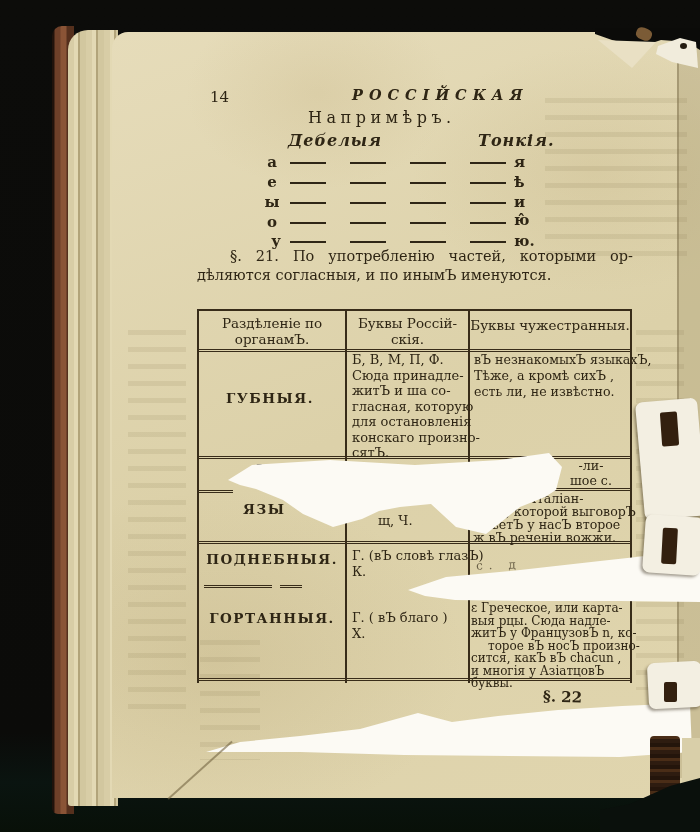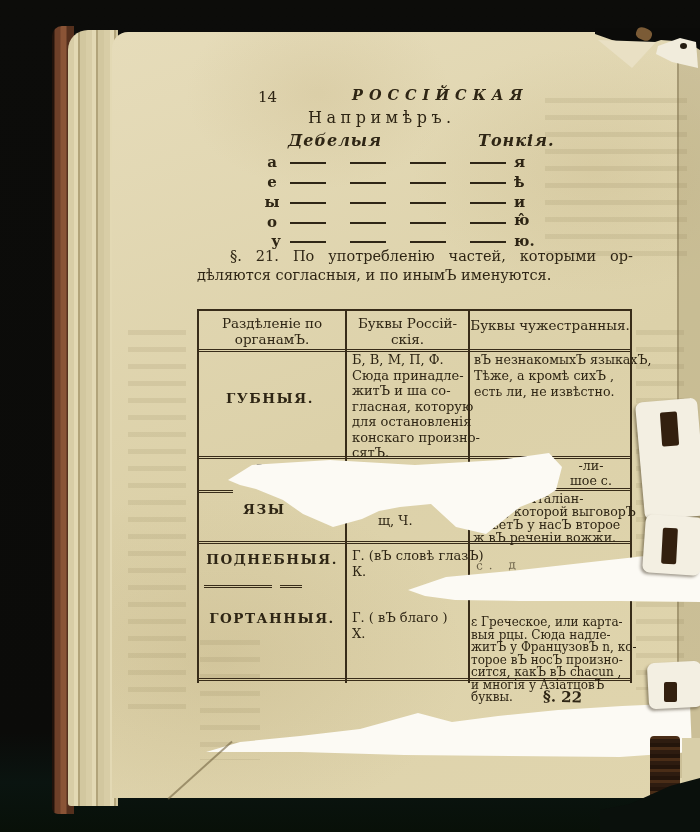--- a/index.html
+++ b/index.html
@@ -39,21 +39,21 @@
               linear-gradient(160deg,#e6dcba 0%,#dcd1a9 50%,#e0d5ae 100%);"></div>
 
 <div class="abs" style="left:677px;top:40px;width:1.5px;height:738px;background:rgba(118,103,68,.55);"></div>
 <div class="abs" style="left:679px;top:36px;width:21px;height:742px;background:rgba(150,135,95,.28);"></div>
 
 <div class="abs faint-lines" style="left:545px;top:98px;width:142px;height:168px;"></div>
 <div class="abs faint-lines" style="left:636px;top:330px;width:48px;height:360px;"></div>
 <div class="abs faint-lines" style="left:128px;top:330px;width:58px;height:380px;"></div>
 <div class="abs faint-lines" style="left:200px;top:640px;width:60px;height:120px;"></div>
 
-<div class="abs txt" style="left:210px;top:88px;font-size:15px;margin-left:48px;">14</div>
+<div class="abs txt" style="left:210px;top:88px;font-size:15px;">14</div>
 
 <div class="abs txt" style="left:352px;top:86px;font-size:14.5px;font-weight:bold;font-style:italic;letter-spacing:6px;">РОССІЙСКАЯ</div>
 
 <div class="abs txt" style="left:308px;top:108px;font-size:16px;letter-spacing:4.5px;">Напримѣръ.</div>
 
 <div class="abs txt" style="left:288px;top:131px;font-size:16px;font-weight:bold;font-style:italic;letter-spacing:1px;">Дебелыя</div>
 <div class="abs txt" style="left:478px;top:131px;font-size:16px;font-weight:bold;font-style:italic;letter-spacing:1px;">Тонкія.</div>
 
 <div class="abs txt" style="left:262px;top:153px;width:20px;text-align:center;font-size:15px;font-weight:bold;">а</div>
 <div class="abs" style="left:290px;top:162px;width:216px;display:flex;justify-content:space-between;">
@@ -162,25 +162,25 @@
   <div class="txt" style="font-size:13px;line-height:15.5px;">Г. (вЪ словѣ глазЪ)</div>
   <div class="txt" style="font-size:13px;line-height:15.5px;">К.</div>
 </div>
 <div class="abs txt" style="left:476px;top:558px;font-size:12px;opacity:.65;transform:rotate(-2deg);letter-spacing:6px;">с. д</div>
 
 <div class="abs txt" style="left:199px;top:610px;width:146px;text-align:center;font-size:13.5px;font-weight:bold;letter-spacing:1.5px;">ГОРТАННЫЯ.</div>
 <div class="abs" style="left:352px;top:610px;">
   <div class="txt" style="font-size:13px;line-height:15.5px;">Г. ( вЪ благо )</div>
   <div class="txt" style="font-size:13px;line-height:15.5px;">Х.</div>
 </div>
-<div class="abs" style="left:471px;top:616px;">
+<div class="abs" style="left:471px;top:602px;">
   <div class="txt" style="font-size:12px;line-height:12.5px;">ε Греческое, или карта-</div>
   <div class="txt" style="font-size:12px;line-height:12.5px;">выя рцы. Сюда надле-</div>
   <div class="txt" style="font-size:12px;line-height:12.5px;">житЪ у ФранцузовЪ n, ко-</div>
-  <div class="txt" style="font-size:12px;line-height:12.5px;">торое вЪ носЪ произно-</div>
+  <div class="txt" style="font-size:12px;line-height:12.5px;padding-left:17px;">торое вЪ носЪ произно-</div>
   <div class="txt" style="font-size:12px;line-height:12.5px;">сится, какЪ вЪ chacun ,</div>
   <div class="txt" style="font-size:12px;line-height:12.5px;">и многія у АзіатцовЪ</div>
   <div class="txt" style="font-size:12px;line-height:12.5px;">буквы.</div>
 </div>
 
 <div class="abs txt" style="left:543px;top:688px;font-size:15px;font-weight:bold;transform:rotate(2deg);">§. 22</div>
 
 <div class="abs white-tear" style="clip-path:polygon(228px 480px,252px 465px,330px 460px,415px 465px,500px 460px,549px 453px,562px 467px,556px 490px,545px 497px,520px 507px,486px 534px,456px 527px,431px 504px,400px 507px,379px 511px,362px 519px,333px 527px,303px 514px,283px 500px,256px 489px,240px 485px);"></div>
 
 <div class="abs white-tear" style="clip-path:polygon(408px 590px,446px 577px,520px 570px,600px 561px,700px 550px,700px 602px,620px 601px,520px 601px,455px 600px,425px 596px);"></div>

